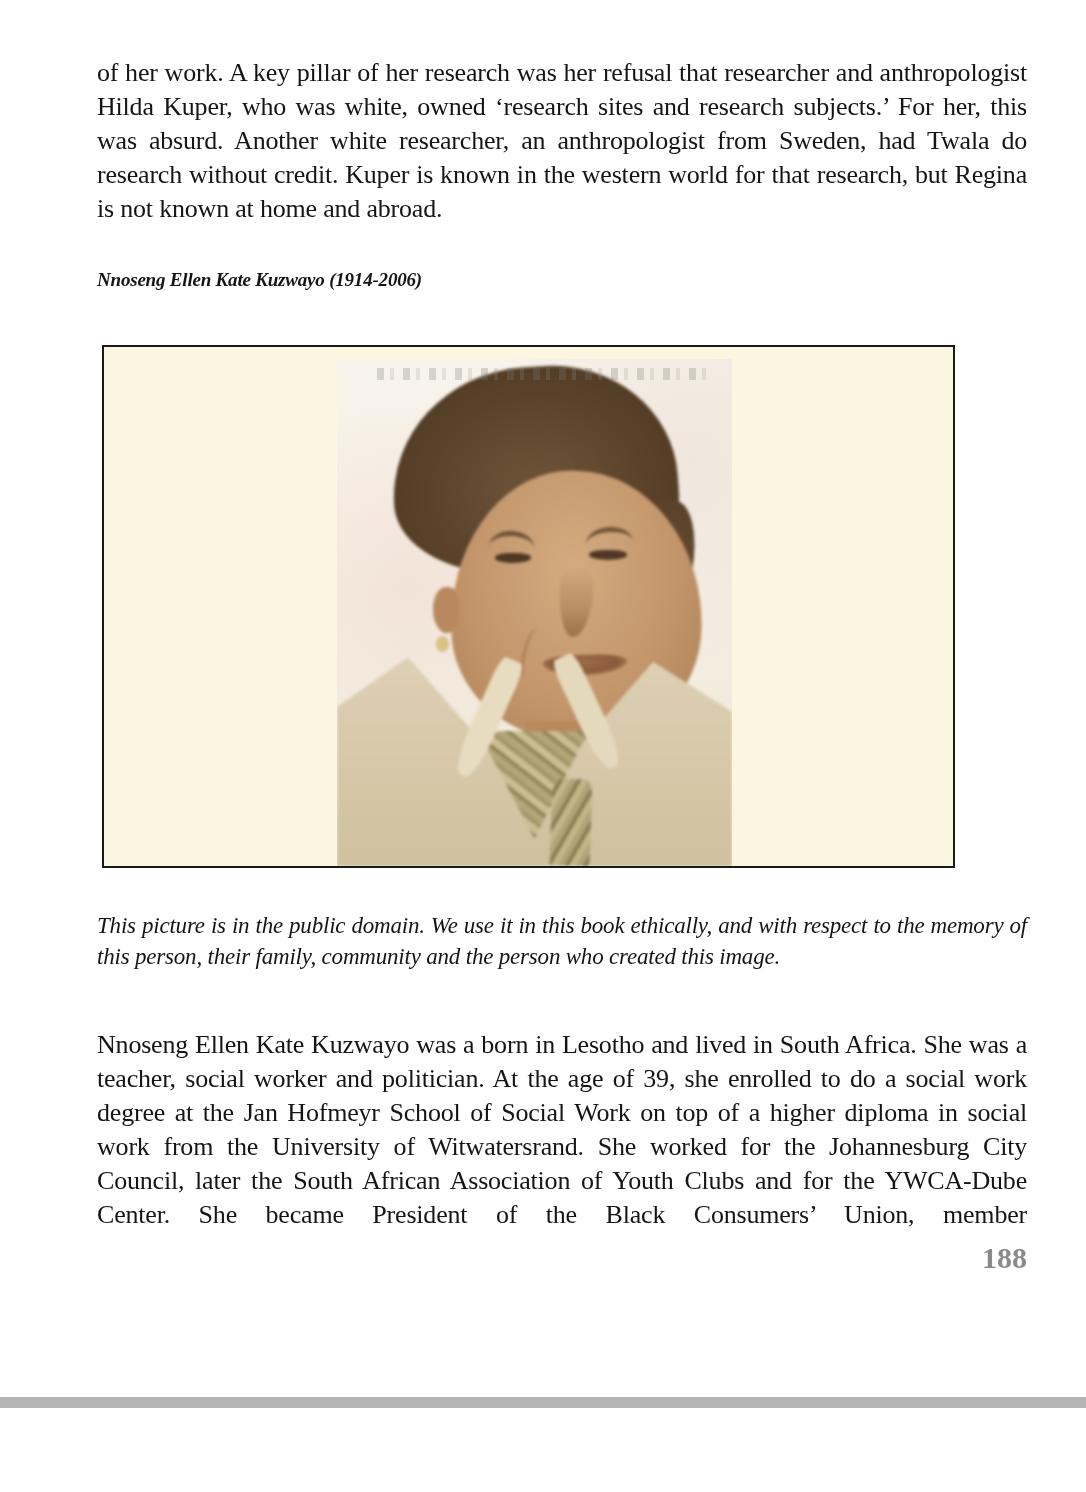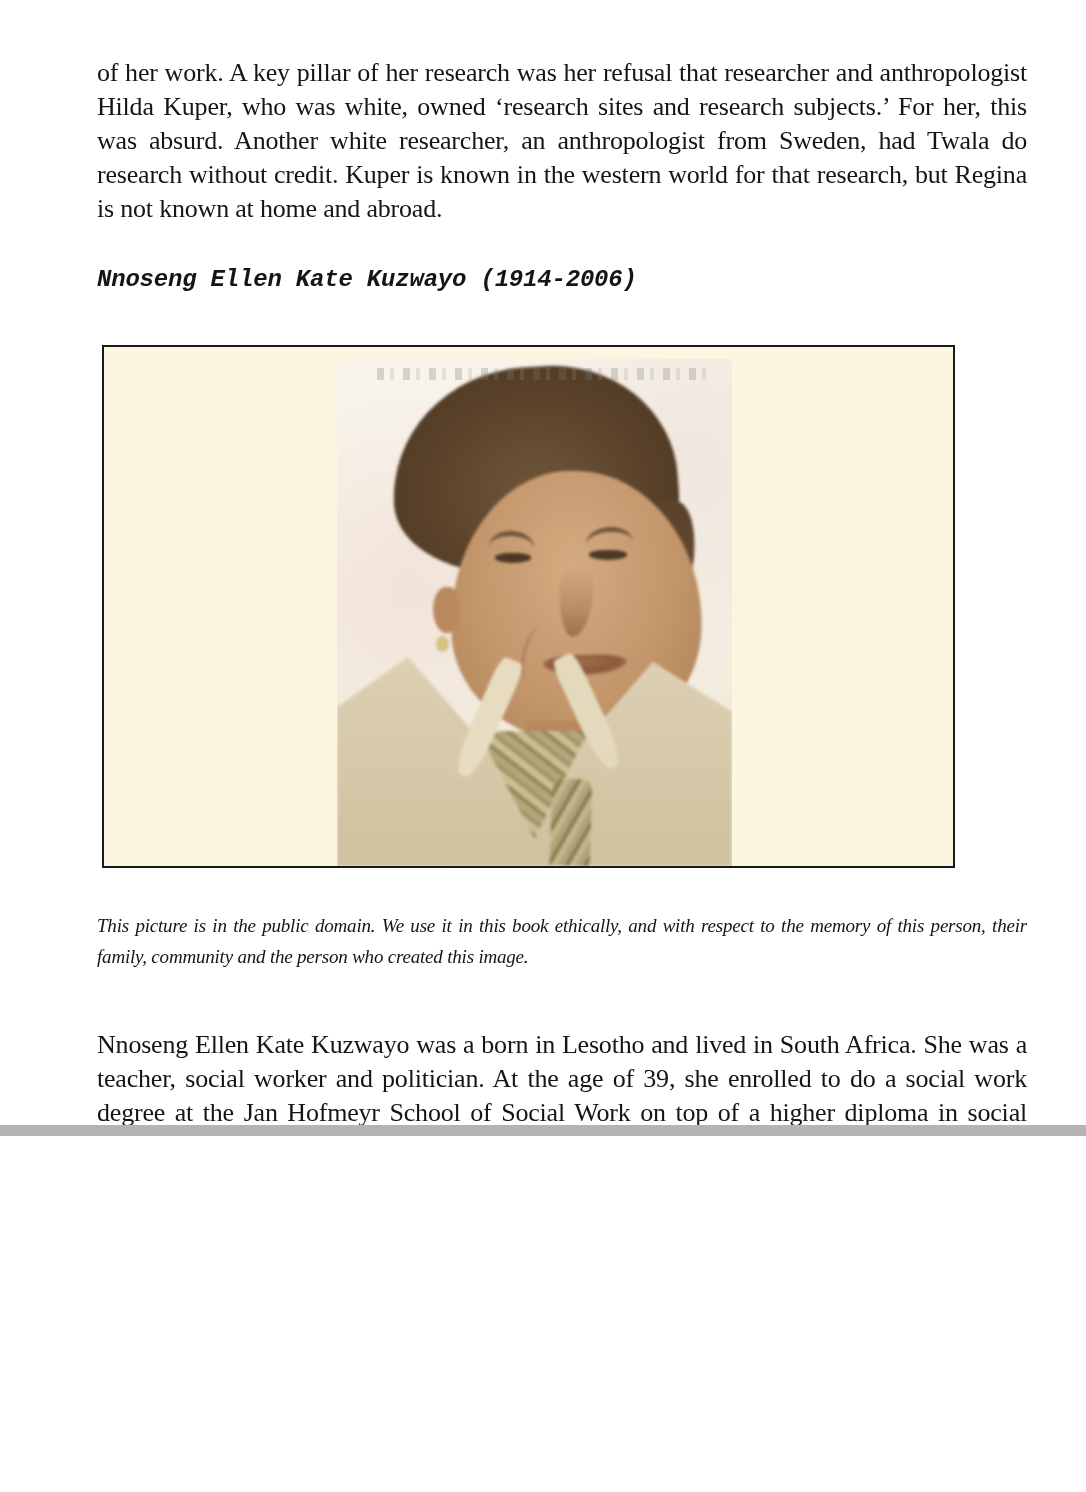--- a/index.html
+++ b/index.html
@@ -1,46 +1,45 @@
 <!DOCTYPE html>
 <html style="--frame-bg: #FCF5DF; --frame-border: #1A1A1A; --text: #151515; --page-number: #8A8A8A; --bottom-bar: #B4B4B4;"><head>
 <meta charset="utf-8">
 <style>
   html, body { margin: 0; padding: 0; background: #ffffff; }
 
   .page {
     position: relative;
     width: 1086px;
-    height: 1136px;
+    height: 1408px;
     margin: 0 auto;
     background: #ffffff;
     color: var(--text, #151515);
     font-family: "Liberation Serif", "DejaVu Serif", serif;
     box-sizing: border-box;
     padding: 56px 59px 0 97px;
     overflow: hidden;
   }
 
   .body-text {
     margin: 0;
     font-size: 26px;
     line-height: 34px;
     text-align: justify;
     letter-spacing: -0.2px;
   }
   .body-text.last-line-full { text-align-last: justify; }
 
   .heading {
     margin: 36px 0 18px 0;
-    font-size: 24px;
+    font-size: 19px;
     line-height: 36px;
     font-weight: bold;
     font-style: italic;
     letter-spacing: -0.2px;
-    font-family: Liberation Mono, monospace;
   }
 
   
   .photo-frame {
     position: relative;
     margin: 47px 0 0 5px;
     width: 853px;
     height: 523px;
     box-sizing: border-box;
     border: 2px solid var(--frame-border, #1a1a1a);
@@ -161,21 +160,21 @@
     margin: 40px 0 0 0;
     font-style: italic;
     font-size: 24px;
     line-height: 32px;
     text-align: center;
     letter-spacing: -0.2px;
   }
   .disclaimer {
     margin: 42px 0 0 0;
     font-style: italic;
-    font-size: 19px;
+    font-size: 23px;
     line-height: 31px;
     text-align: justify;
     letter-spacing: -0.2px;
   }
   .para-bottom { margin-top: 56px; }
 
   .page-number {
     margin-top: 8px;
     text-align: right;
     font-size: 30px;

